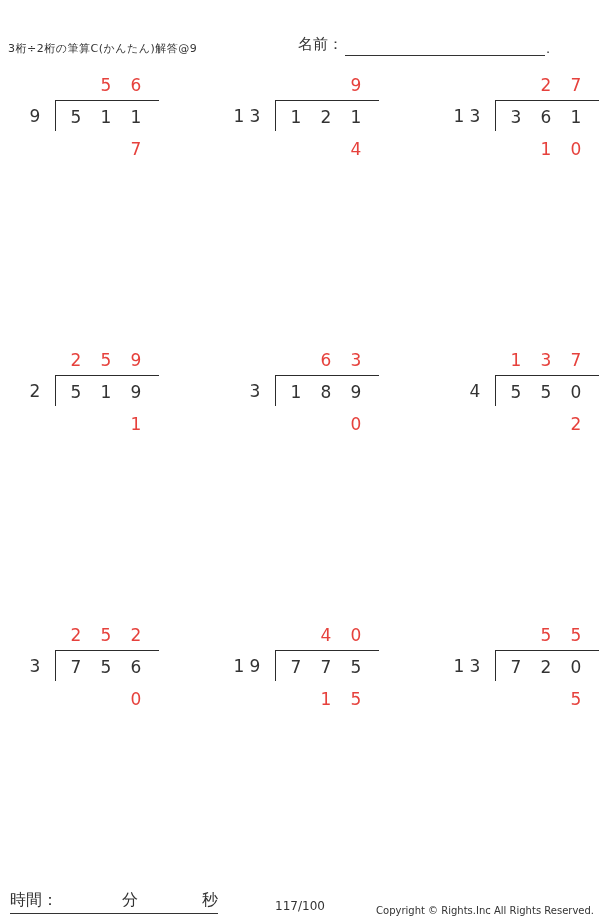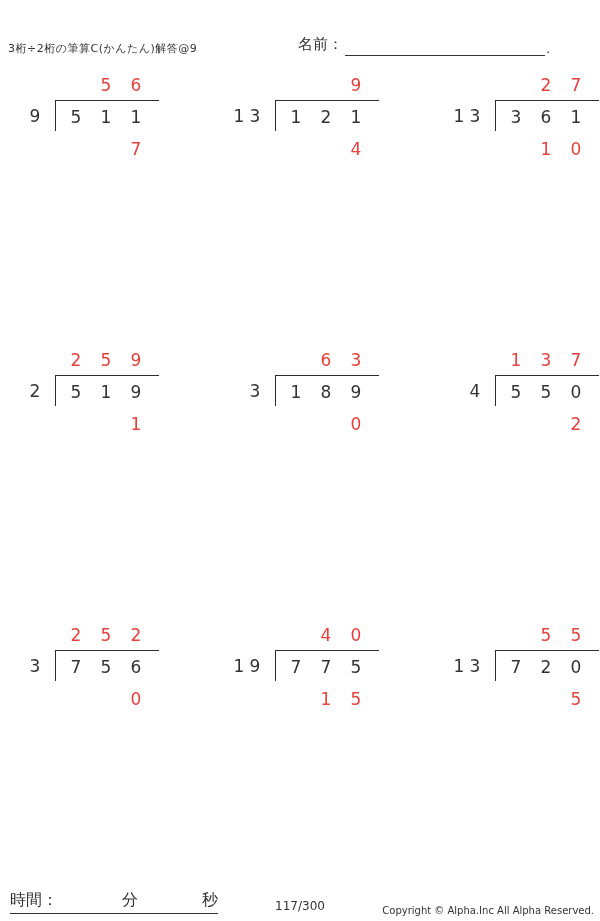--- a/index.html
+++ b/index.html
@@ -316,17 +316,17 @@
   </div>
 
 </div>
 
 <div class="time-area">
   <span>時間：</span>
   <span>分</span>
   <span>秒</span>
 </div>
 
-<div class="page-number">117/300</div>
+<div class="page-number">117/100</div>
 
 <div class="footer-right">
-  <div>Copyright © Alpha.Inc All Alpha Reserved.</div>
+  <div>Copyright © Rights.Inc All Rights Reserved.</div>
 </div>
 
 </body></html>

